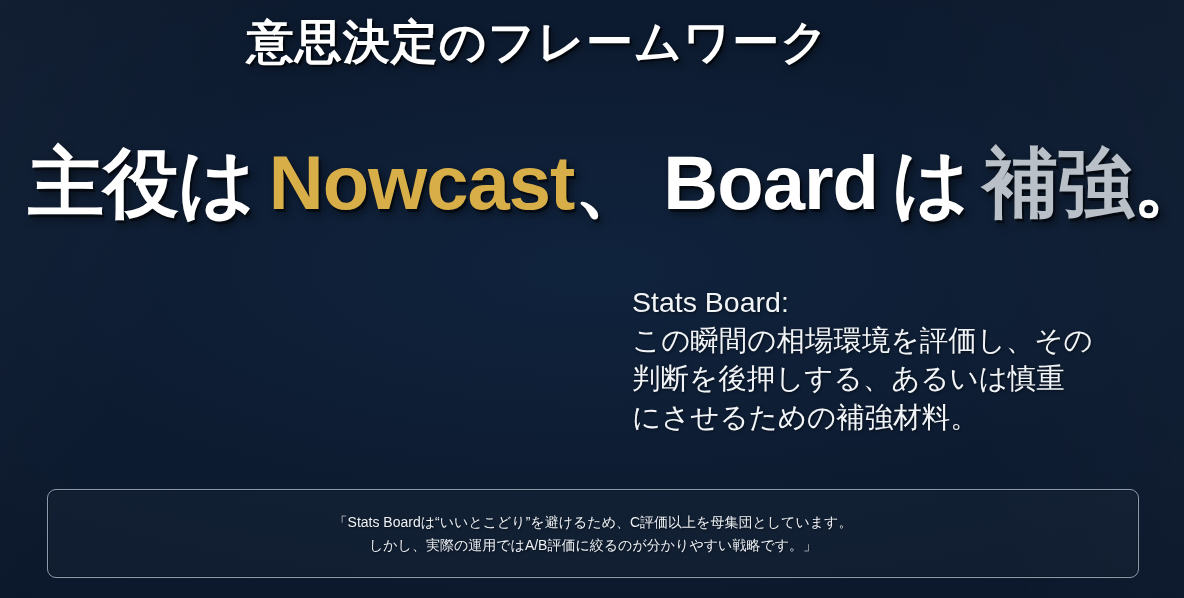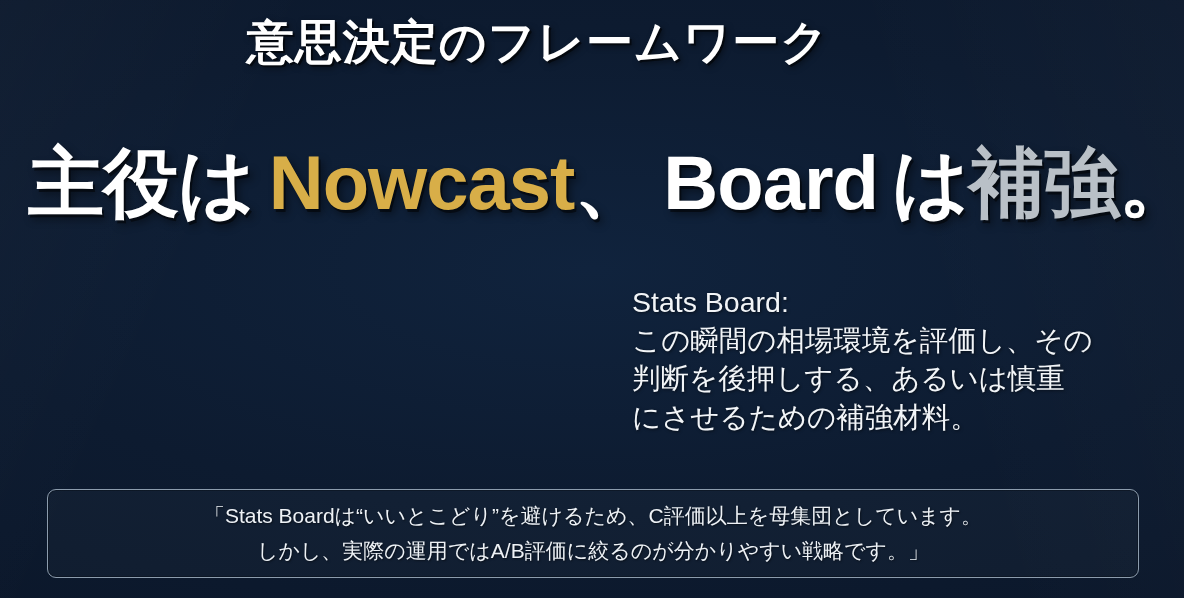--- a/index.html
+++ b/index.html
@@ -62,21 +62,21 @@
     font-weight:bold;
     letter-spacing:-1px;
     white-space:nowrap;
     line-height:1.05;
     color:#ffffff;
     text-shadow:
       2px 3px 0 rgba(0,0,0,0.5),
       4px 5px 9px rgba(0,0,0,0.45);
   }
   #headline .gold { color:#d8ae48; }
-  #headline .gray { color:#b9c0c7; }
+  #headline .gray { color:#b9c0c7;margin-left:14px; }
   #headline .sp   { display:inline-block; width:14px; }
 
   
   .col {
     position:absolute;
     font-size:28.5px;
     line-height:1.34;
     color:#f2f5f8;
     white-space:nowrap;
     text-shadow:1px 1px 3px rgba(0,0,0,0.55);
@@ -95,21 +95,21 @@
     border:1.6px solid #8c9cad;
     border-radius:9px;
     background:rgba(255,255,255,0.022);
     box-shadow:0 0 0 1px rgba(0,0,0,0.25) inset;
     display:flex;
     flex-direction:column;
     align-items:center;
     justify-content:center;
   }
   #caption-box .cap-line {
-    font-size:21px;
+    font-size:14px;
     line-height:1.62;
     color:#eef2f6;
     white-space:nowrap;
     text-shadow:1px 1px 2px rgba(0,0,0,0.5);
   }
 </style>
 </head>
 <body>
 
 <div id="slide">

